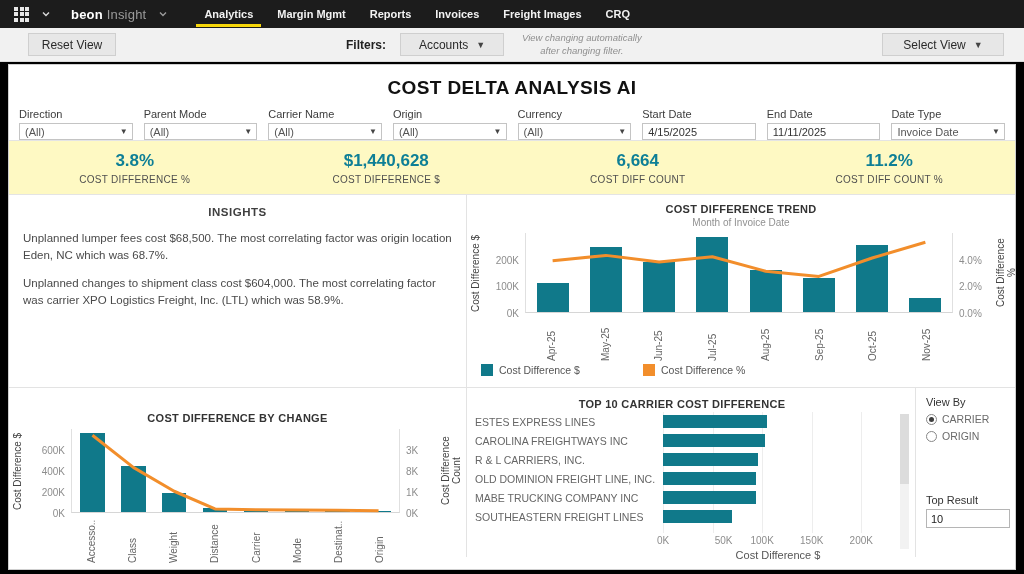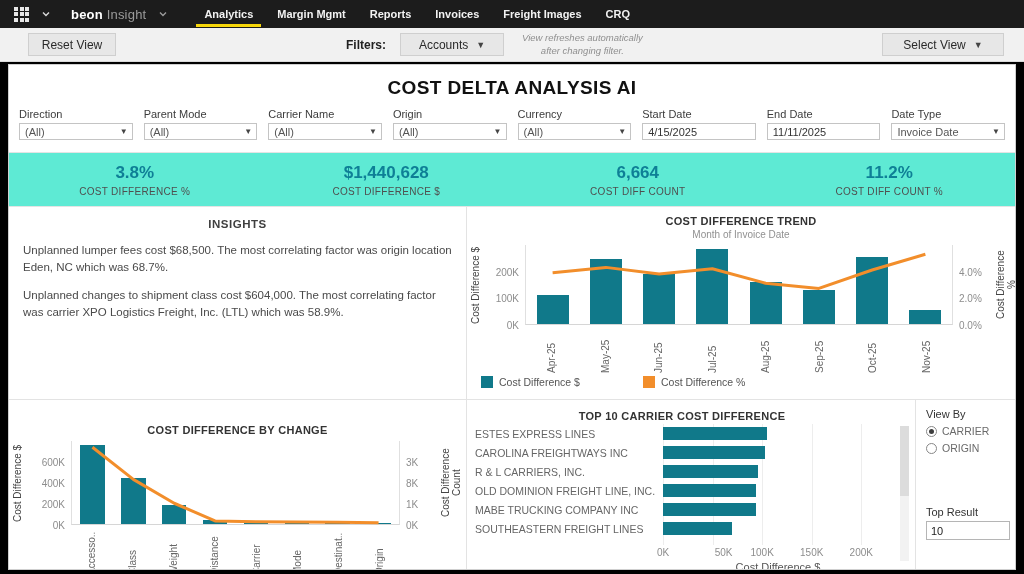--- a/index.html
+++ b/index.html
@@ -36,21 +36,21 @@
   
   .filter-row { display:flex; gap:11px; padding:0 10px; margin-top:9px; }
   .ff { flex:1; min-width:0; }
   .ff .lab { font-size:11px; color:#3c3c3c; margin-bottom:3px; white-space:nowrap; }
   .fbox { position:relative; height:17px; border:1px solid #c4c4c4; background:#fff; display:flex; align-items:center; cursor:pointer; }
   .fbox .val { font-size:11px; color:#555; padding-left:5px; white-space:nowrap; overflow:hidden; }
   .fbox .arr { position:absolute; right:4px; font-size:8px; color:#444; }
   .fbox input { border:0; outline:0; width:100%; font-size:11px; color:#333; padding-left:5px; font-family:inherit; background:transparent; }
 
   
-  .kpi-strip { display:flex; margin-top:12px; border-top:1px solid #e4e4e4; border-bottom:1px solid #e4e4e4; background:#5eead4; height:55px; }
+  .kpi-strip { display:flex; border-top:1px solid #e4e4e4; border-bottom:1px solid #e4e4e4; background:#fef9c3; height:55px; }
   .kpi { flex:1; display:flex; flex-direction:column; align-items:center; justify-content:center; }
   .kpi .v { font-size:17px; font-weight:700; color:#0e7f96; }
   .kpi .l { font-size:10px; color:#4f4f4f; margin-top:3px; letter-spacing:.3px; }
 
   
   .mid-row { display:flex; height:193px; border-bottom:1px solid #e3e3e3; }
   .bot-row { display:flex; height:169px; }
   .insights { width:458px; border-right:1px solid #e3e3e3; }
   .insights h3 { text-align:center; font-size:11.5px; font-weight:700; color:#3f3f3f; letter-spacing:.5px; margin-top:11px; }
   .insights p { font-size:11.5px; color:#4a4a4a; line-height:1.45; padding:0 14px; margin-top:12px; }
@@ -144,21 +144,21 @@
   </div>
 
   <div class="toolbar">
     <button class="btn" id="resetBtn">Reset View</button>
     <span class="filters-label">Filters:</span>
     <button class="btn" id="accountsBtn">
         <span>Accounts</span>
         <span class="dn">▼</span>
       </button>
     <div class="note">
-        <div>View refreshes automatically</div>
+        <div>View changing automatically</div>
         <div>after changing filter.</div>
       </div>
     <button class="btn" id="selectViewBtn">
         <span>Select View</span>
         <span class="dn">▼</span>
       </button>
   </div>
 
   <div class="dash">
     <div class="dash-title">COST DELTA ANALYSIS AI</div>

